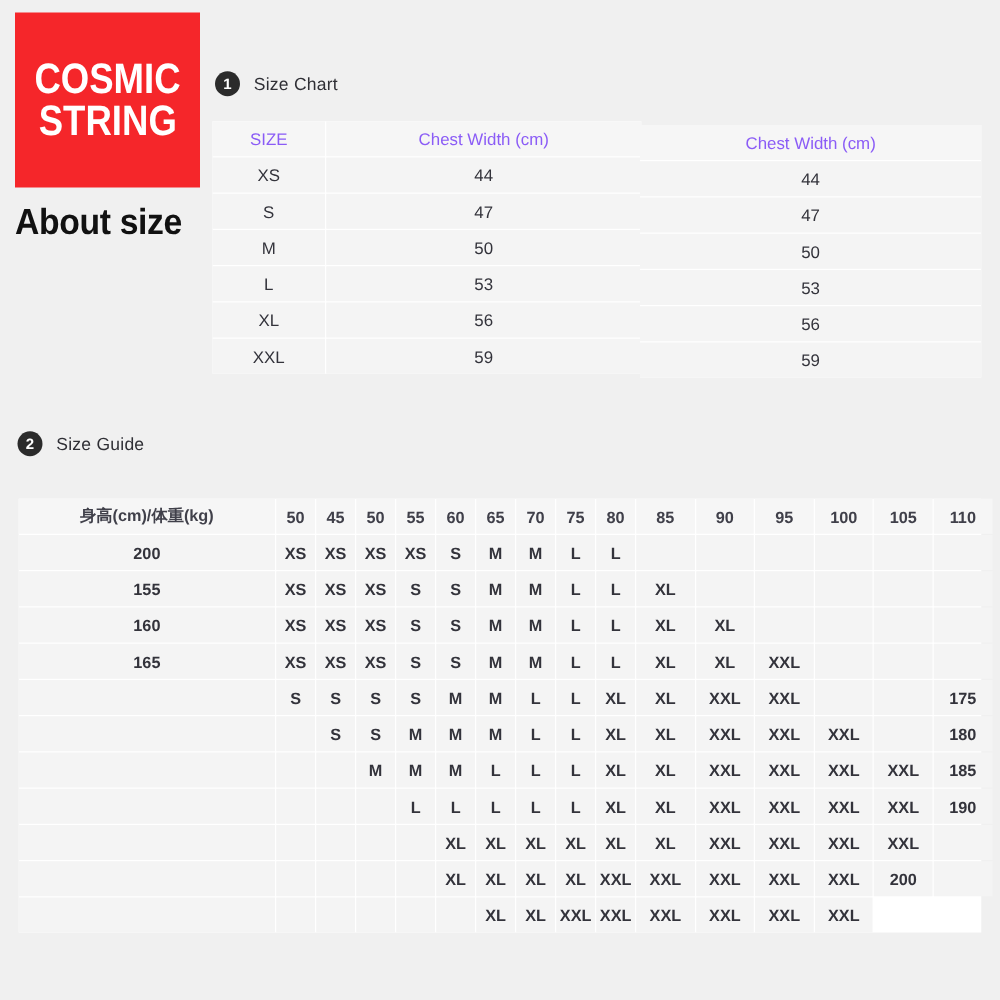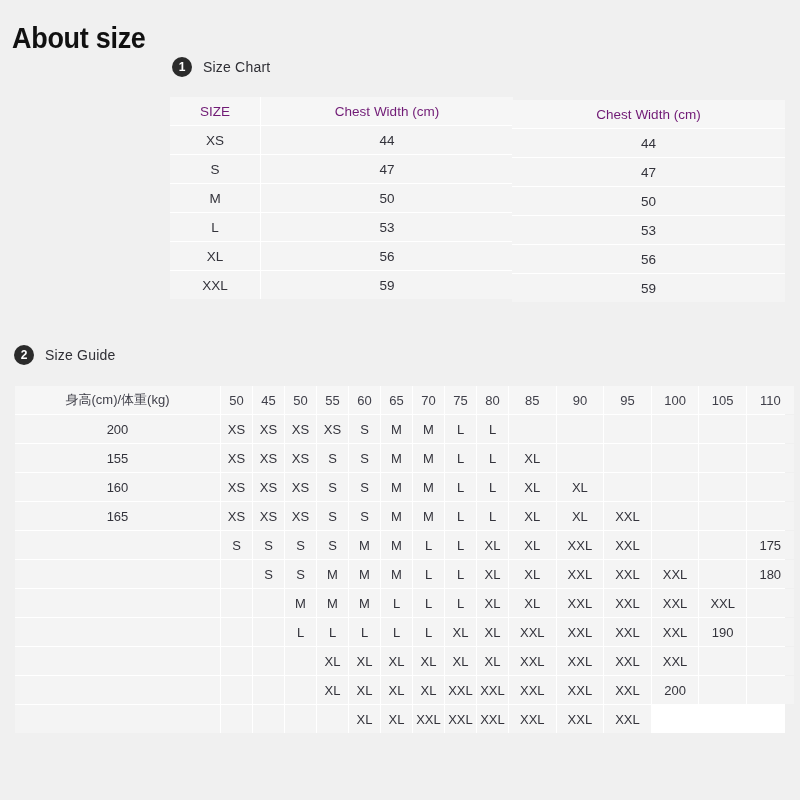--- a/index.html
+++ b/index.html
@@ -101,21 +101,21 @@
     align-items: center;
     justify-content: center;
     font-size: 13.5px;
     color: #33333b;
     box-sizing: border-box;
     overflow: hidden;
     white-space: nowrap;
   }
   .grid-table .cell.head {
     background: #f6f6f6;
-    color: #701a75;
+    color: #8b5cf6;
   }
   .grid-table .cell.empty { color: transparent; }
 
   
   #size-chart-left {
     left: 170px;
     top: 97px;
     width: 343px;
     grid-template-columns: 90px 1fr;
     grid-auto-rows: 28px;
@@ -125,36 +125,41 @@
     top: 100px;
     width: 273px;
     grid-template-columns: 1fr;
     grid-auto-rows: 28px;
   }
   #size-chart-left .cell, #size-chart-right .cell { font-size: 13.5px; }
 
   
   #size-guide-table {
     left: 15px;
-    top: 386px;
+    top: 399px;
     width: 770px;
     grid-template-columns:
       205px
       repeat(9, 31px)
       repeat(6, 46.6px);
     grid-auto-rows: 28px;
+    font-weight: bold;
   }
   #size-guide-table .cell { font-size: 13px; }
   #size-guide-table .cell.rowhead { justify-content: center; }
   #size-guide-table .cell.colhead { color: #40404a; }
 </style>
 </head>
 <body>
 
 <div id="brand-block">
+  <div id="logo-tile">
+    <div class="logo-line">COSMIC</div>
+    <div class="logo-line">STRING</div>
+  </div>
   <div id="about-size-title">About size</div>
 </div>
 
 <div class="section-head" id="size-chart-head">
   <span class="badge">1</span>
   <span class="section-title">Size Chart</span>
 </div>
 
 <div class="grid-table" id="size-chart-left">
     <div class="cell head">SIZE</div>
@@ -308,20 +313,21 @@
     <div class="cell">M</div>
     <div class="cell">L</div>
     <div class="cell">L</div>
     <div class="cell">L</div>
     <div class="cell">XL</div>
     <div class="cell">XL</div>
     <div class="cell">XXL</div>
     <div class="cell">XXL</div>
     <div class="cell">XXL</div>
     <div class="cell">XXL</div>
+    <div class="cell rowhead">185</div>
     <div class="cell empty"></div>
     <div class="cell empty"></div>
     <div class="cell empty"></div>
     <div class="cell empty"></div>
     <div class="cell">L</div>
     <div class="cell">L</div>
     <div class="cell">L</div>
     <div class="cell">L</div>
     <div class="cell">L</div>
     <div class="cell">XL</div>

